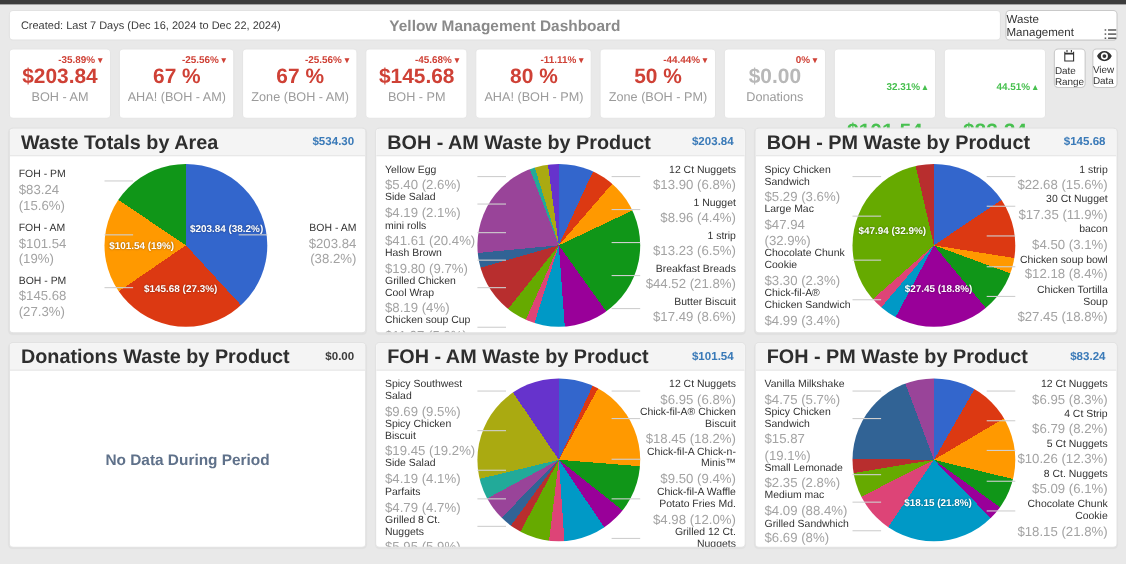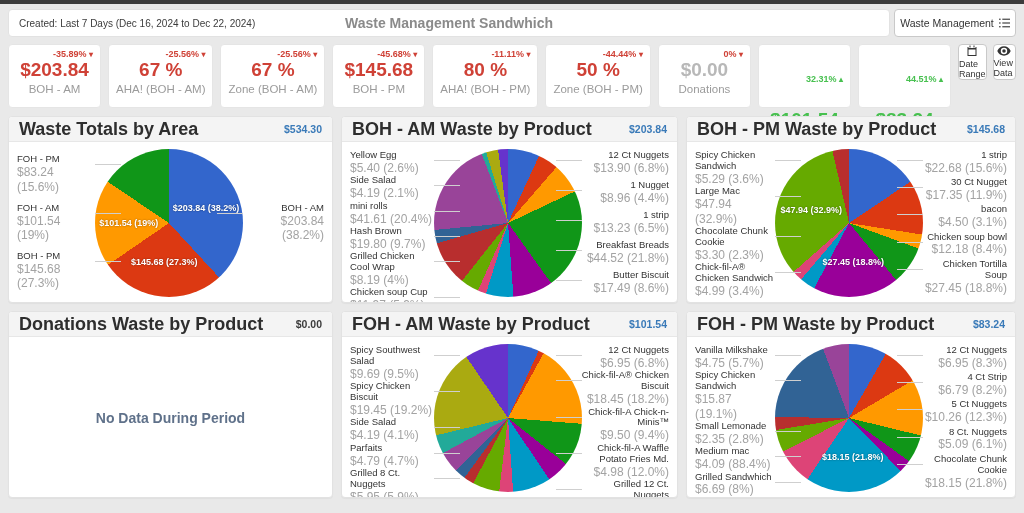--- a/index.html
+++ b/index.html
@@ -6,22 +6,22 @@
   html,body { width:1024px; height:513px; overflow:hidden; }
   body { font-family:"Liberation Sans", sans-serif; background:#e9e9e9; }
   .topstrip { height:4px; background:#3c3c3c; }
 
   .top-row { display:flex; gap:4px; margin:5px 8px 0 8px; height:28px; }
   .header-card { flex:1; background:#fff; border:1px solid #e2e2e2; border-radius:4px;
     display:flex; align-items:center; position:relative; padding:0 10px; }
   .created-text { font-size:10px; color:#3c3c3c; }
   .dash-title { position:absolute; left:0; right:0; text-align:center;
     font-size:14px; font-weight:bold; color:#8a8a8a; }
-  .wm-btn { width:122px; background:#fff; border:1px solid #c9c9c9; border-radius:4px;
-    display:flex; align-items:center; justify-content:center; gap:5px;
+  .wm-btn { width:102px; background:#fff; border:1px solid #c9c9c9; border-radius:4px;
+    display:flex; align-items:flex-end; justify-content:center; gap:5px;
     font-size:10.5px; color:#333; cursor:pointer; }
 
   .kpi-row { display:flex; gap:7px; margin:7px 8px 0 8px; align-items:flex-start; }
   .kpi { flex:1; background:#fff; border:1px solid #e5e5e5; border-radius:4px;
     height:64px; padding:4px 7px 6px 7px; display:flex; flex-direction:column; cursor:pointer; }
   .kpi-change { align-self:flex-end; font-size:9px; font-weight:bold; white-space:nowrap; }
   .kpi-caret { font-size:8px; }
   .kpi-value { text-align:center; font-size:19px; font-weight:bold; margin-top:0px; white-space:nowrap; }
   .kpi-label { text-align:center; font-size:11.5px; color:#9b9b9b; margin-top:2px; white-space:nowrap;
     overflow:hidden; }
@@ -64,21 +64,21 @@
   svg { display:block; }
 </style>
 </head>
 <body>
 
 <div class="topstrip"></div>
 
 <div class="top-row">
   <div class="header-card">
     <span class="created-text">Created: Last 7 Days (Dec 16, 2024 to Dec 22, 2024)</span>
-    <span class="dash-title">Waste Management Sandwhich</span>
+    <span class="dash-title">Yellow Management Dashboard</span>
   </div>
   <div class="wm-btn">
     <span>Waste Management</span>
     <span>
       <svg width="11" height="10" viewBox="0 0 20 18">
           <g fill="#555">
             <rect y="1" width="3" height="2.4"></rect>
             <rect x="6" y="1" width="14" height="2.4"></rect>
             <rect y="7.8" width="3" height="2.4"></rect>
             <rect x="6" y="7.8" width="14" height="2.4"></rect>

